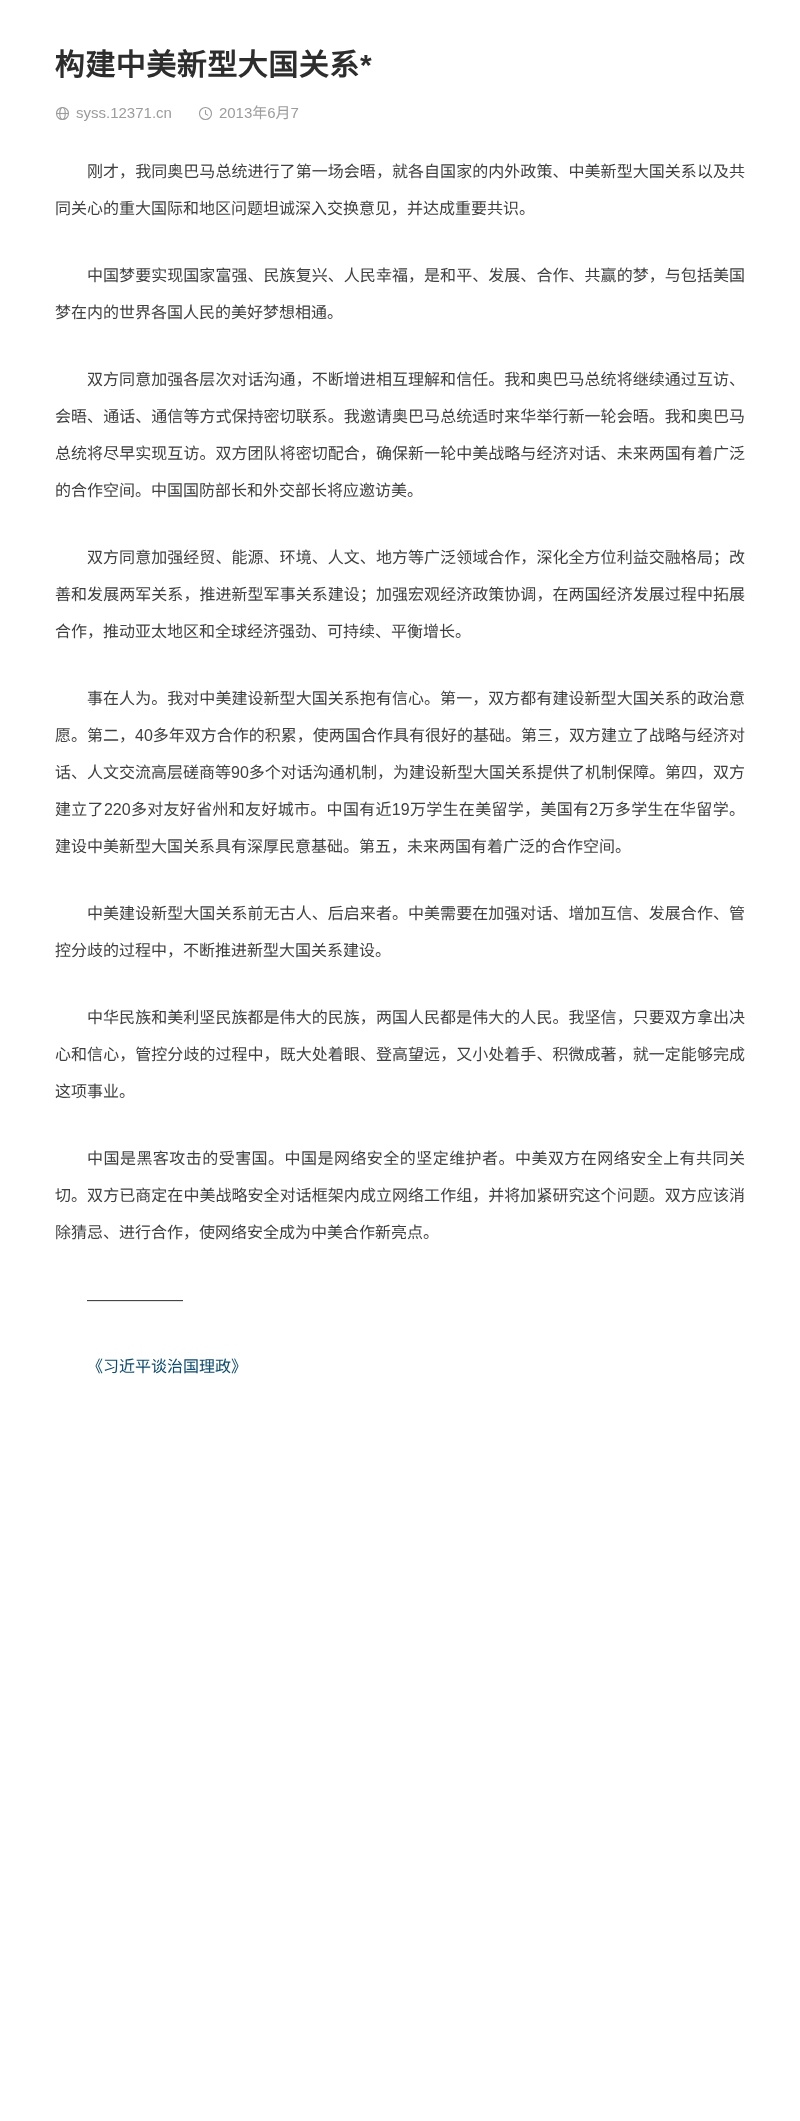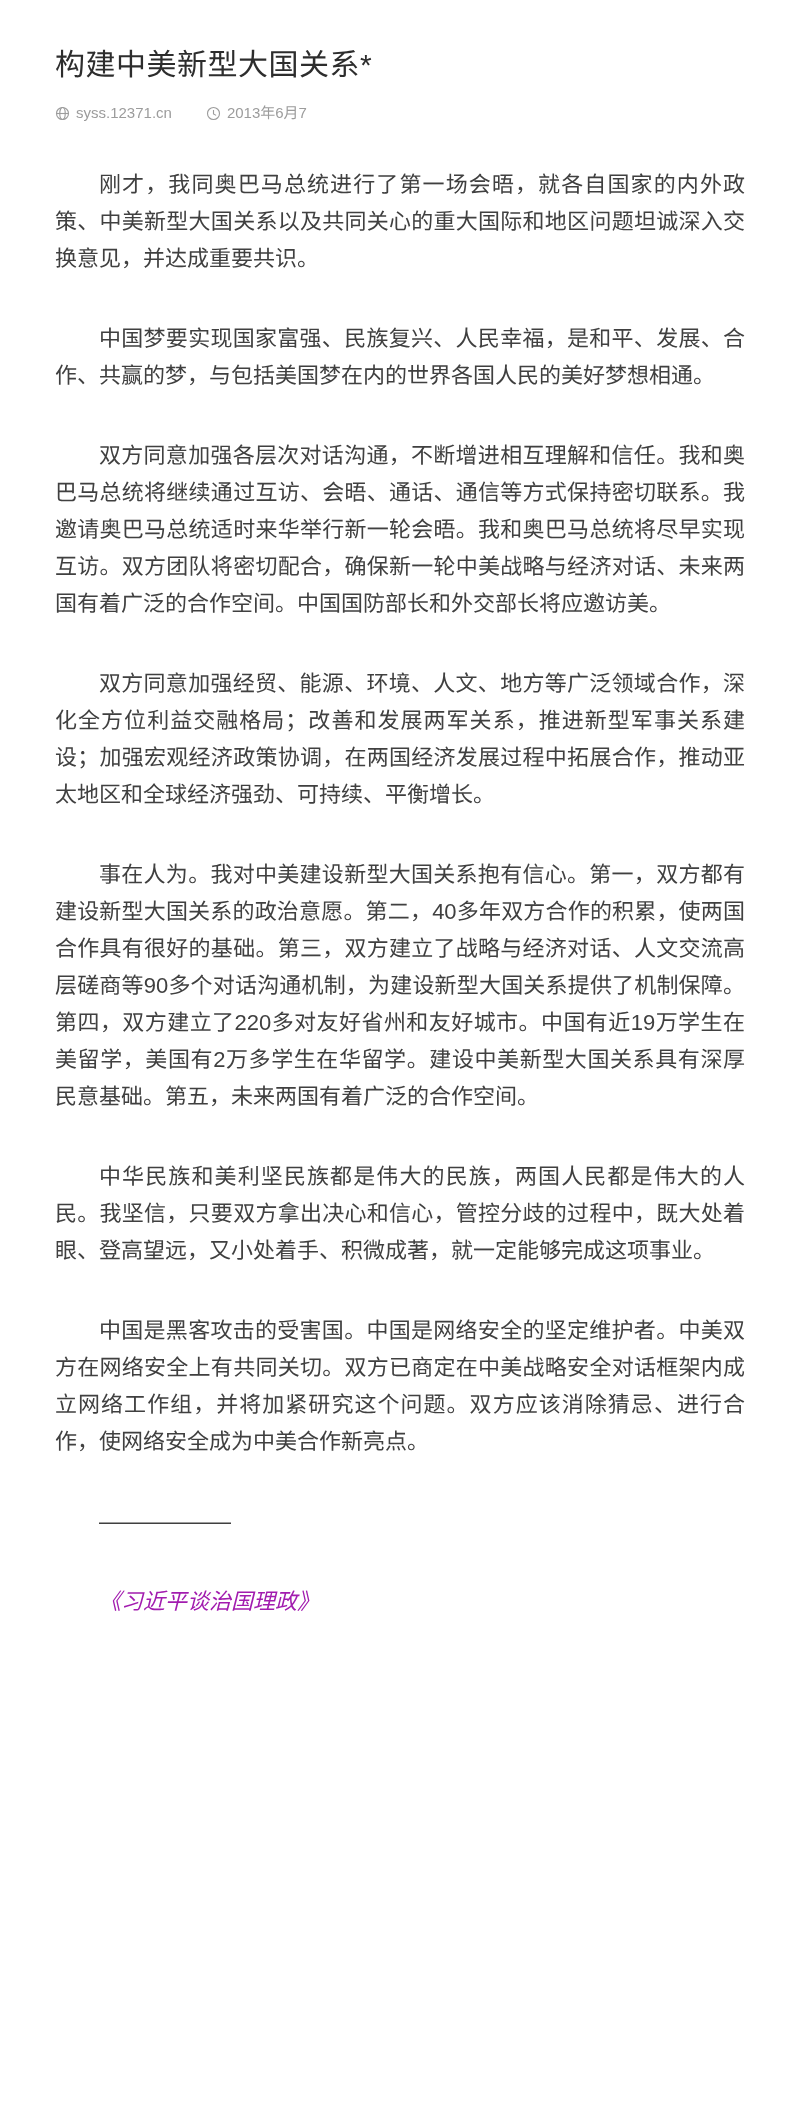--- a/index.html
+++ b/index.html
@@ -15,27 +15,27 @@
     box-sizing: border-box;
     width: 800px;
     min-height: 2121px;
     padding: 45px 55px 45px 55px;
     background: #ffffff;
   }
   .article-title {
     margin: 0 0 18px 0;
     font-size: 30px;
     line-height: 40px;
-    font-weight: 400;
+    font-weight: 700;
     color: #2d2d2d;
     letter-spacing: 0.5px;
   }
   .meta-row {
     display: flex;
-    gap: 34px;
+    gap: 26px;
     color: #9c9c9c;
     font-size: 15px;
     line-height: 20px;
   }
   .meta-item {
     display: flex;
     align-items: center;
     gap: 6px;
   }
   .meta-item svg {
@@ -44,36 +44,35 @@
     height: 15px;
     stroke: #9c9c9c;
     fill: none;
     stroke-width: 1.2;
   }
   .article-body {
     margin-top: 16px;
   }
   .article-body p,
   .foot p {
-    margin: 43px 0;
-    font-size: 22px;
+    margin: 30px 0;
+    font-size: 16px;
     line-height: 37px;
     color: #404040;
     text-indent: 2em;
     text-align: justify;
   }
   .divider-line {
     color: #3a3a3a;
     letter-spacing: 0;
   }
   .ext-link {
-    color: #a21caf;
+    color: #0c4a6e;
     text-decoration: none;
     cursor: pointer;
-    font-style: italic;
   }
 </style>
 </head>
 <body>
 
 <div class="page">
 
   <h1 class="article-title">构建中美新型大国关系*</h1>
 
   <div class="meta-row">
@@ -98,20 +97,21 @@
     </span>
   </div>
 
   <div class="article-body">
 
   <p>刚才，我同奥巴马总统进行了第一场会晤，就各自国家的内外政策、中美新型大国关系以及共同关心的重大国际和地区问题坦诚深入交换意见，并达成重要共识。</p>
       <p>中国梦要实现国家富强、民族复兴、人民幸福，是和平、发展、合作、共赢的梦，与包括美国梦在内的世界各国人民的美好梦想相通。</p>
       <p>双方同意加强各层次对话沟通，不断增进相互理解和信任。我和奥巴马总统将继续通过互访、会晤、通话、通信等方式保持密切联系。我邀请奥巴马总统适时来华举行新一轮会晤。我和奥巴马总统将尽早实现互访。双方团队将密切配合，确保新一轮中美战略与经济对话、未来两国有着广泛的合作空间。中国国防部长和外交部长将应邀访美。</p>
       <p>双方同意加强经贸、能源、环境、人文、地方等广泛领域合作，深化全方位利益交融格局；改善和发展两军关系，推进新型军事关系建设；加强宏观经济政策协调，在两国经济发展过程中拓展合作，推动亚太地区和全球经济强劲、可持续、平衡增长。</p>
       <p>事在人为。我对中美建设新型大国关系抱有信心。第一，双方都有建设新型大国关系的政治意愿。第二，40多年双方合作的积累，使两国合作具有很好的基础。第三，双方建立了战略与经济对话、人文交流高层磋商等90多个对话沟通机制，为建设新型大国关系提供了机制保障。第四，双方建立了220多对友好省州和友好城市。中国有近19万学生在美留学，美国有2万多学生在华留学。建设中美新型大国关系具有深厚民意基础。第五，未来两国有着广泛的合作空间。</p>
+      <p>中美建设新型大国关系前无古人、后启来者。中美需要在加强对话、增加互信、发展合作、管控分歧的过程中，不断推进新型大国关系建设。</p>
       <p>中华民族和美利坚民族都是伟大的民族，两国人民都是伟大的人民。我坚信，只要双方拿出决心和信心，管控分歧的过程中，既大处着眼、登高望远，又小处着手、积微成著，就一定能够完成这项事业。</p>
       <p>中国是黑客攻击的受害国。中国是网络安全的坚定维护者。中美双方在网络安全上有共同关切。双方已商定在中美战略安全对话框架内成立网络工作组，并将加紧研究这个问题。双方应该消除猜忌、进行合作，使网络安全成为中美合作新亮点。</p>
     </div>
 
   <div class="foot">
     <p class="divider-line">——————</p>
     <p>
       <a class="ext-link">《习近平谈治国理政》</a>
     </p>
   </div>

